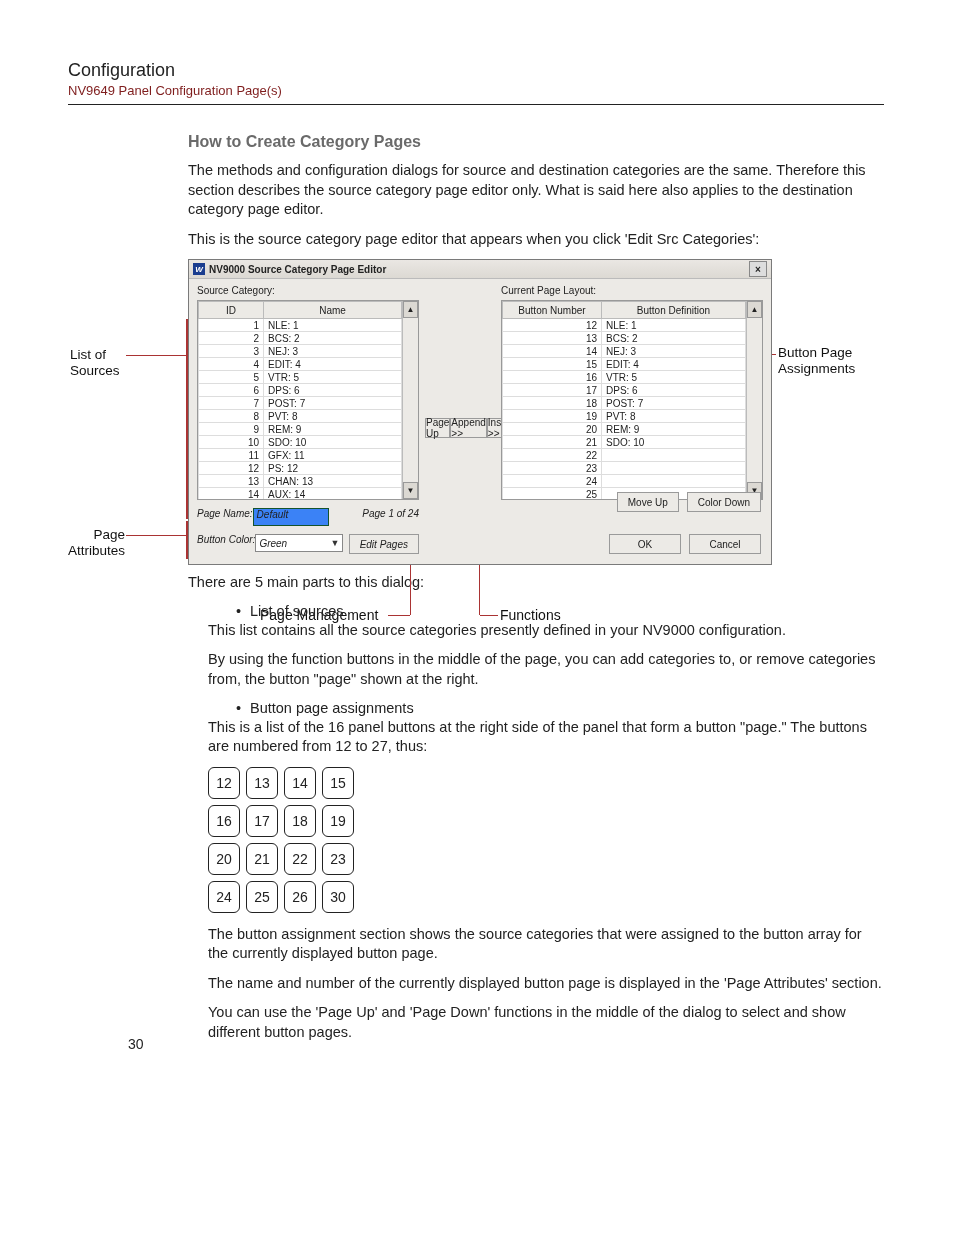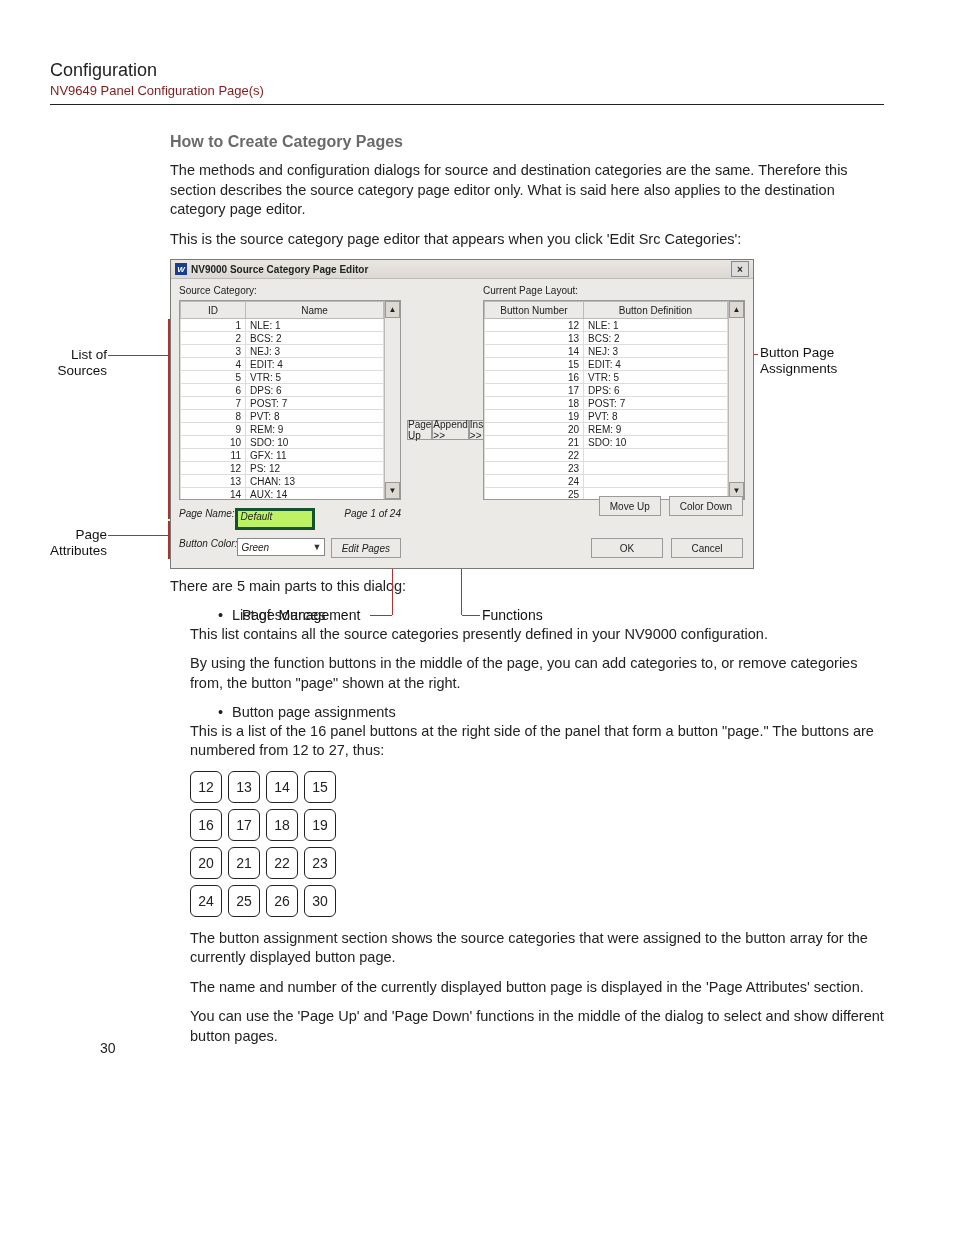--- a/index.html
+++ b/index.html
@@ -5,22 +5,23 @@
   body {
     font-family: "Segoe UI", "Myriad Pro", Arial, sans-serif;
     font-size: 14.5px;
     color: #222;
     margin: 0;
     padding: 0;
     width: 954px;
     background: #fff;
   }
   .page {
-    padding: 60px 70px 40px 50px;
+    padding: 60px 70px 40px 40px;
     position: relative;
+    margin-left: 28px;
   }
   .header-block { margin-bottom: 4px; }
   .header-title { font-size: 18px; font-weight: 400; margin: 0; }
   .header-sub { font-size: 13px; color: #7f1d1d; margin: 2px 0 6px 0; }
   .hr { border: none; border-top: 1px solid #222; margin: 0 0 28px 0; }
 
   .content { margin-left: 120px; }
   .h2 { font-size: 16px; font-weight: 600; color: #6a6a6a; margin: 0 0 10px 0; }
   p { margin: 0 0 10px 0; line-height: 1.35; }
 
@@ -93,21 +94,21 @@
     display:flex;align-items:center;justify-content:center; font-size:8px;
   }
   .scrollbar .track { flex:1; }
 
   .mbtn {
     width: 66px; height: 18px; border:1px solid #9a9a9a; background:#eceae6;
     font-size:10px; margin-bottom: 8px; display:flex;align-items:center;justify-content:center;
   }
   .mbtn:last-child{margin-bottom:0;}
   .row2 { display:flex; margin-top:8px; font-size:10px;font-style:italic;}
-  .txt { border:3px solid #14532d; background:#bef264; height:16px; padding:0 3px; font-size:10px;}
+  .txt { border:1px solid #14532d; background:#3b82f6; height:16px; padding:0 3px; font-size:10px;}
   .dd { border:1px solid #888; background:#fff; height:16px; padding:0 3px; font-size:10px;
         display:flex; align-items:center; justify-content:space-between;}
   .dd .ar{font-size:9px;color:#333;}
   .smallbtn {
     height:18px; border:1px solid #9a9a9a; background:#eceae6; font-size:10px;
     padding:0 10px; display:flex;align-items:center;justify-content:center;
   }
 
   .bottom-right { position:absolute; right:10px; bottom:52px; display:flex; gap:8px;}
   .bottom-right2 { position:absolute; right:10px; bottom:10px; display:flex; gap:8px;}
@@ -141,21 +142,21 @@
   </div>
   <hr class="hr">
 
   <div class="content">
     <div class="h2">How to Create Category Pages</div>
     <p>The methods and configuration dialogs for source and destination categories are the same. Therefore this section describes the source category page editor only. What is said here also applies to the destination category page editor.</p>
     <p>This is the source category page editor that appears when you click 'Edit Src Categories':</p>
 
     <div class="figure-wrap">
 
-      <div class="annot" style="left:-60px; top:88px; text-align:right; width:55px; white-space:pre;">List of
+      <div class="annot" style="left:-60px; top:88px; text-align:left; width:55px; white-space:pre;">List of
 Sources</div>
       <div class="callout-line" style="left:-4px; top:96px; width:60px; height:1px;"></div>
       <div class="callout-line" style="left:56px; top:60px; width:2px; height:200px;"></div>
 
       <div class="annot" style="left:-90px; top:268px; text-align:right; width:85px; white-space:pre;">Page
 Attributes</div>
       <div class="callout-line" style="left:-4px; top:276px; width:60px; height:1px;"></div>
       <div class="callout-line" style="left:56px; top:262px; width:2px; height:38px;"></div>
 
       <div class="annot" style="left:648px; top:86px; white-space:pre;">Button Page

